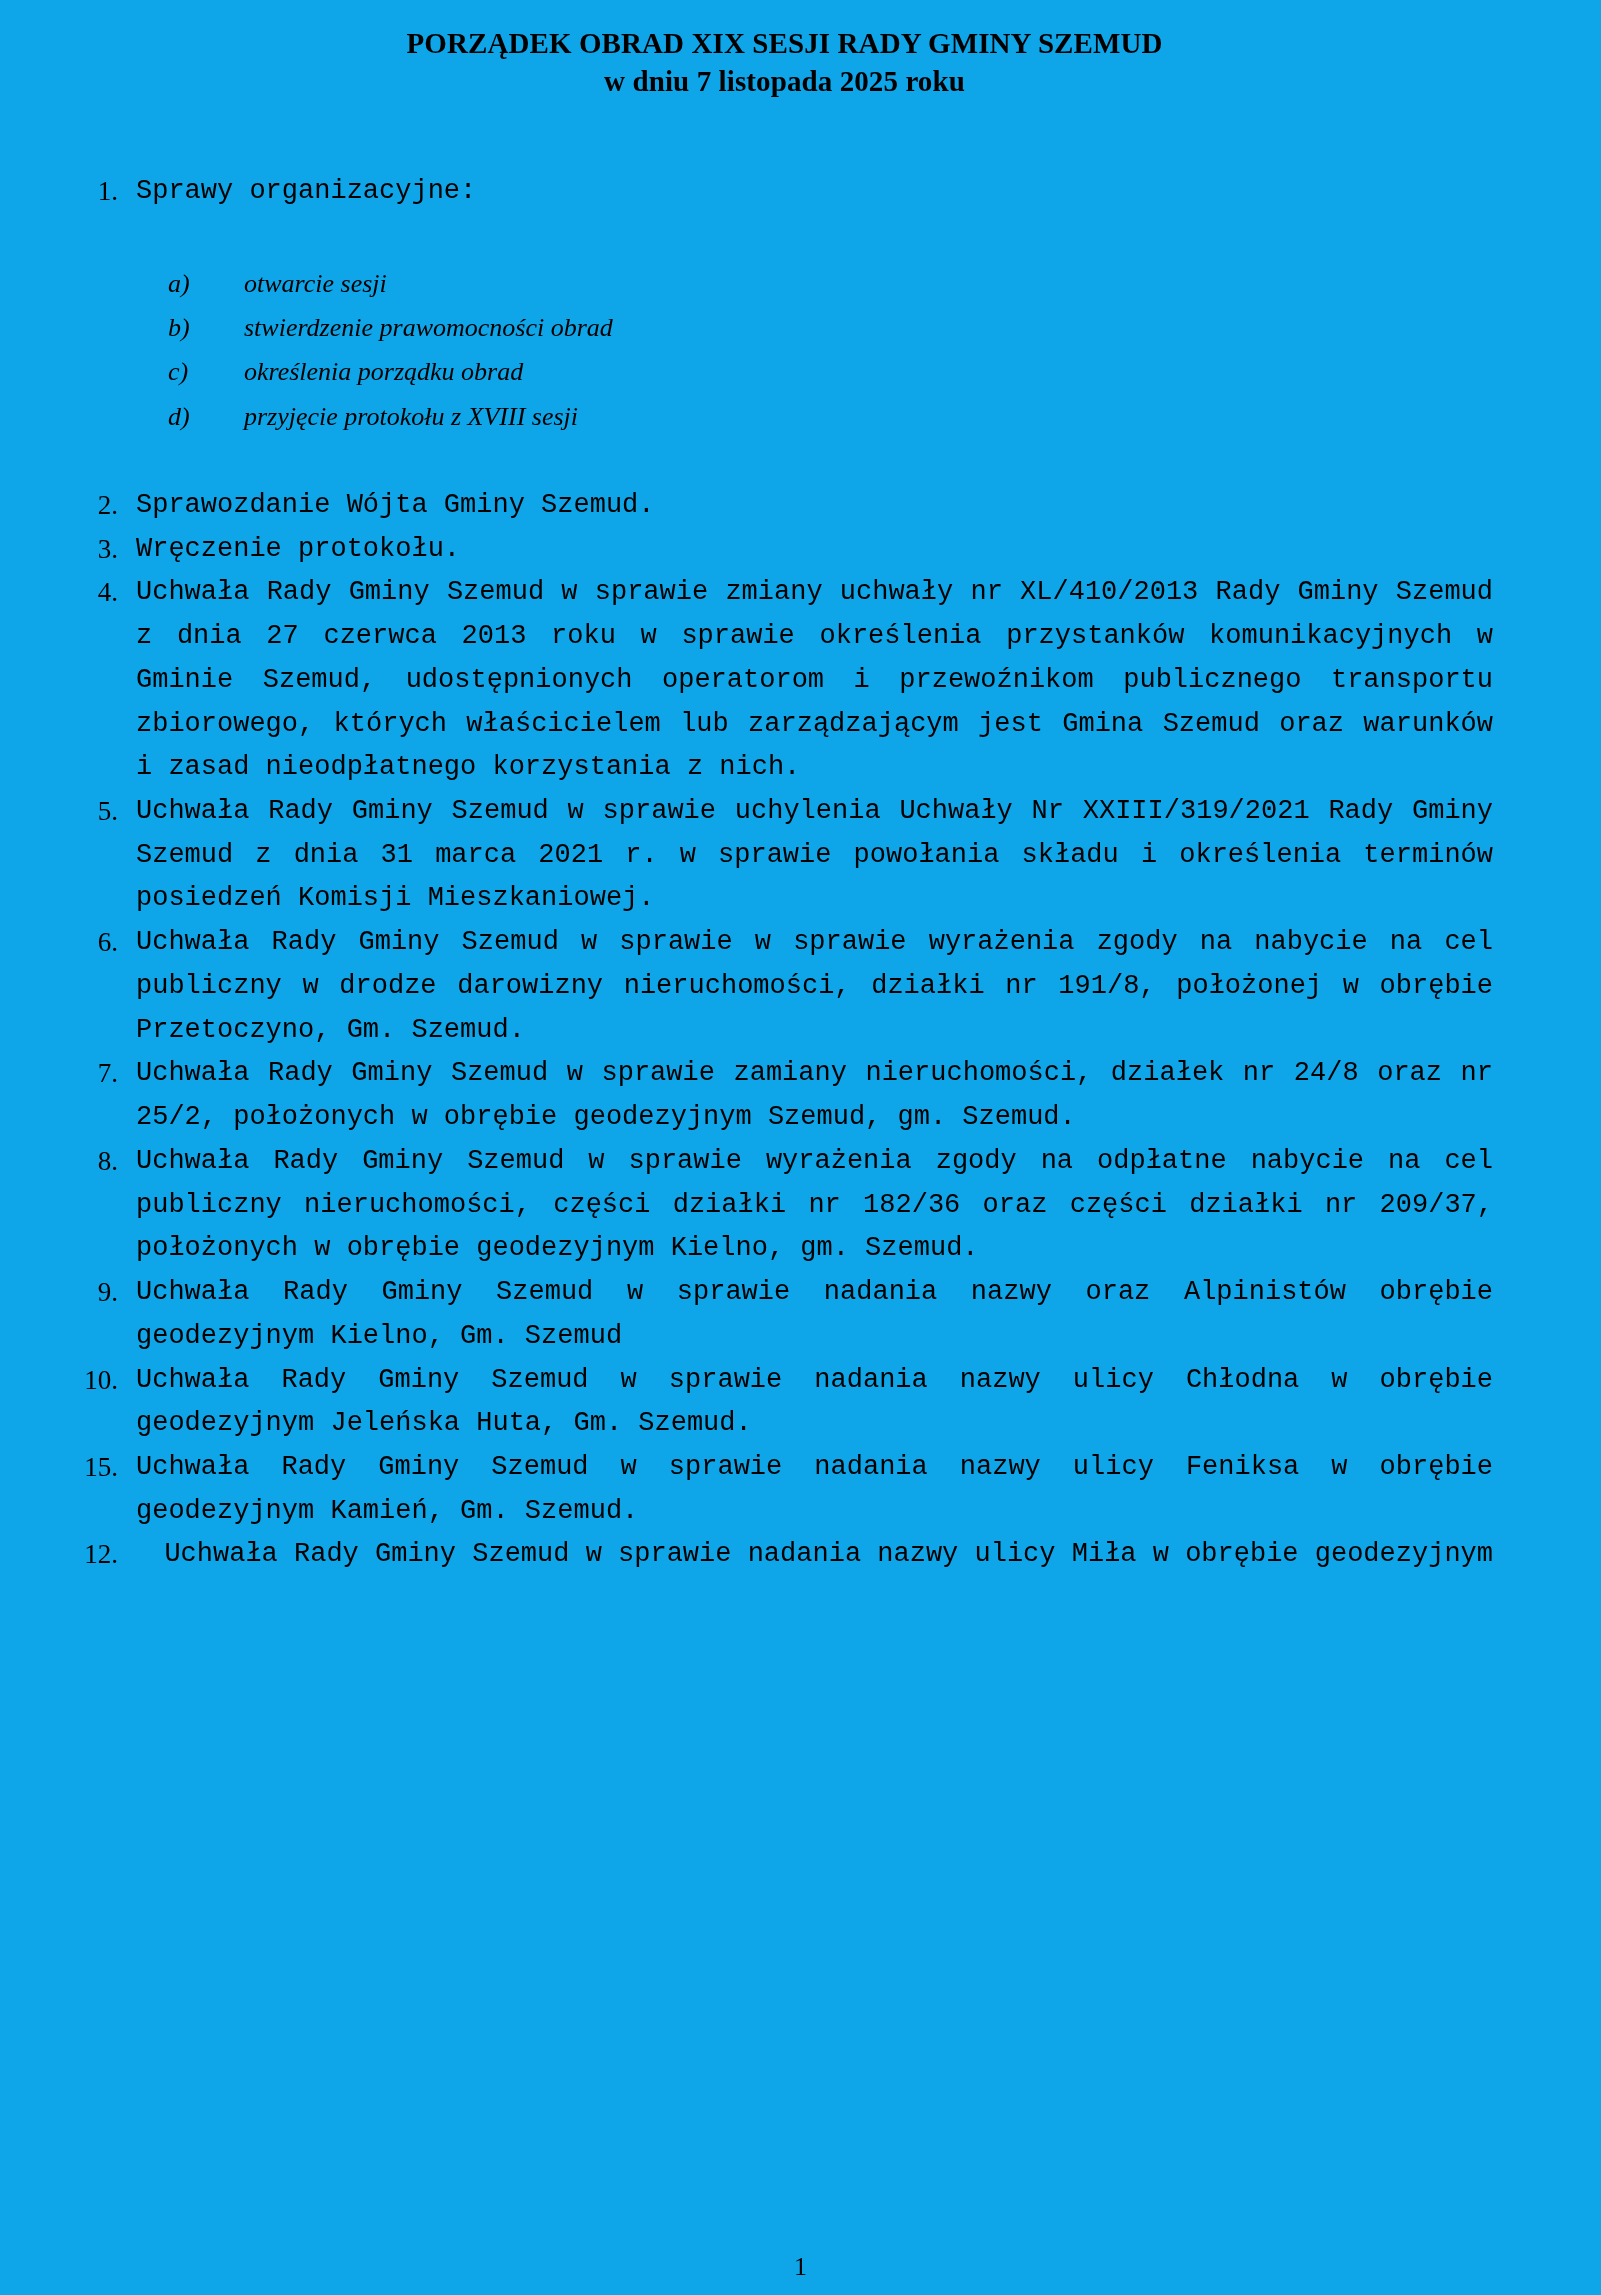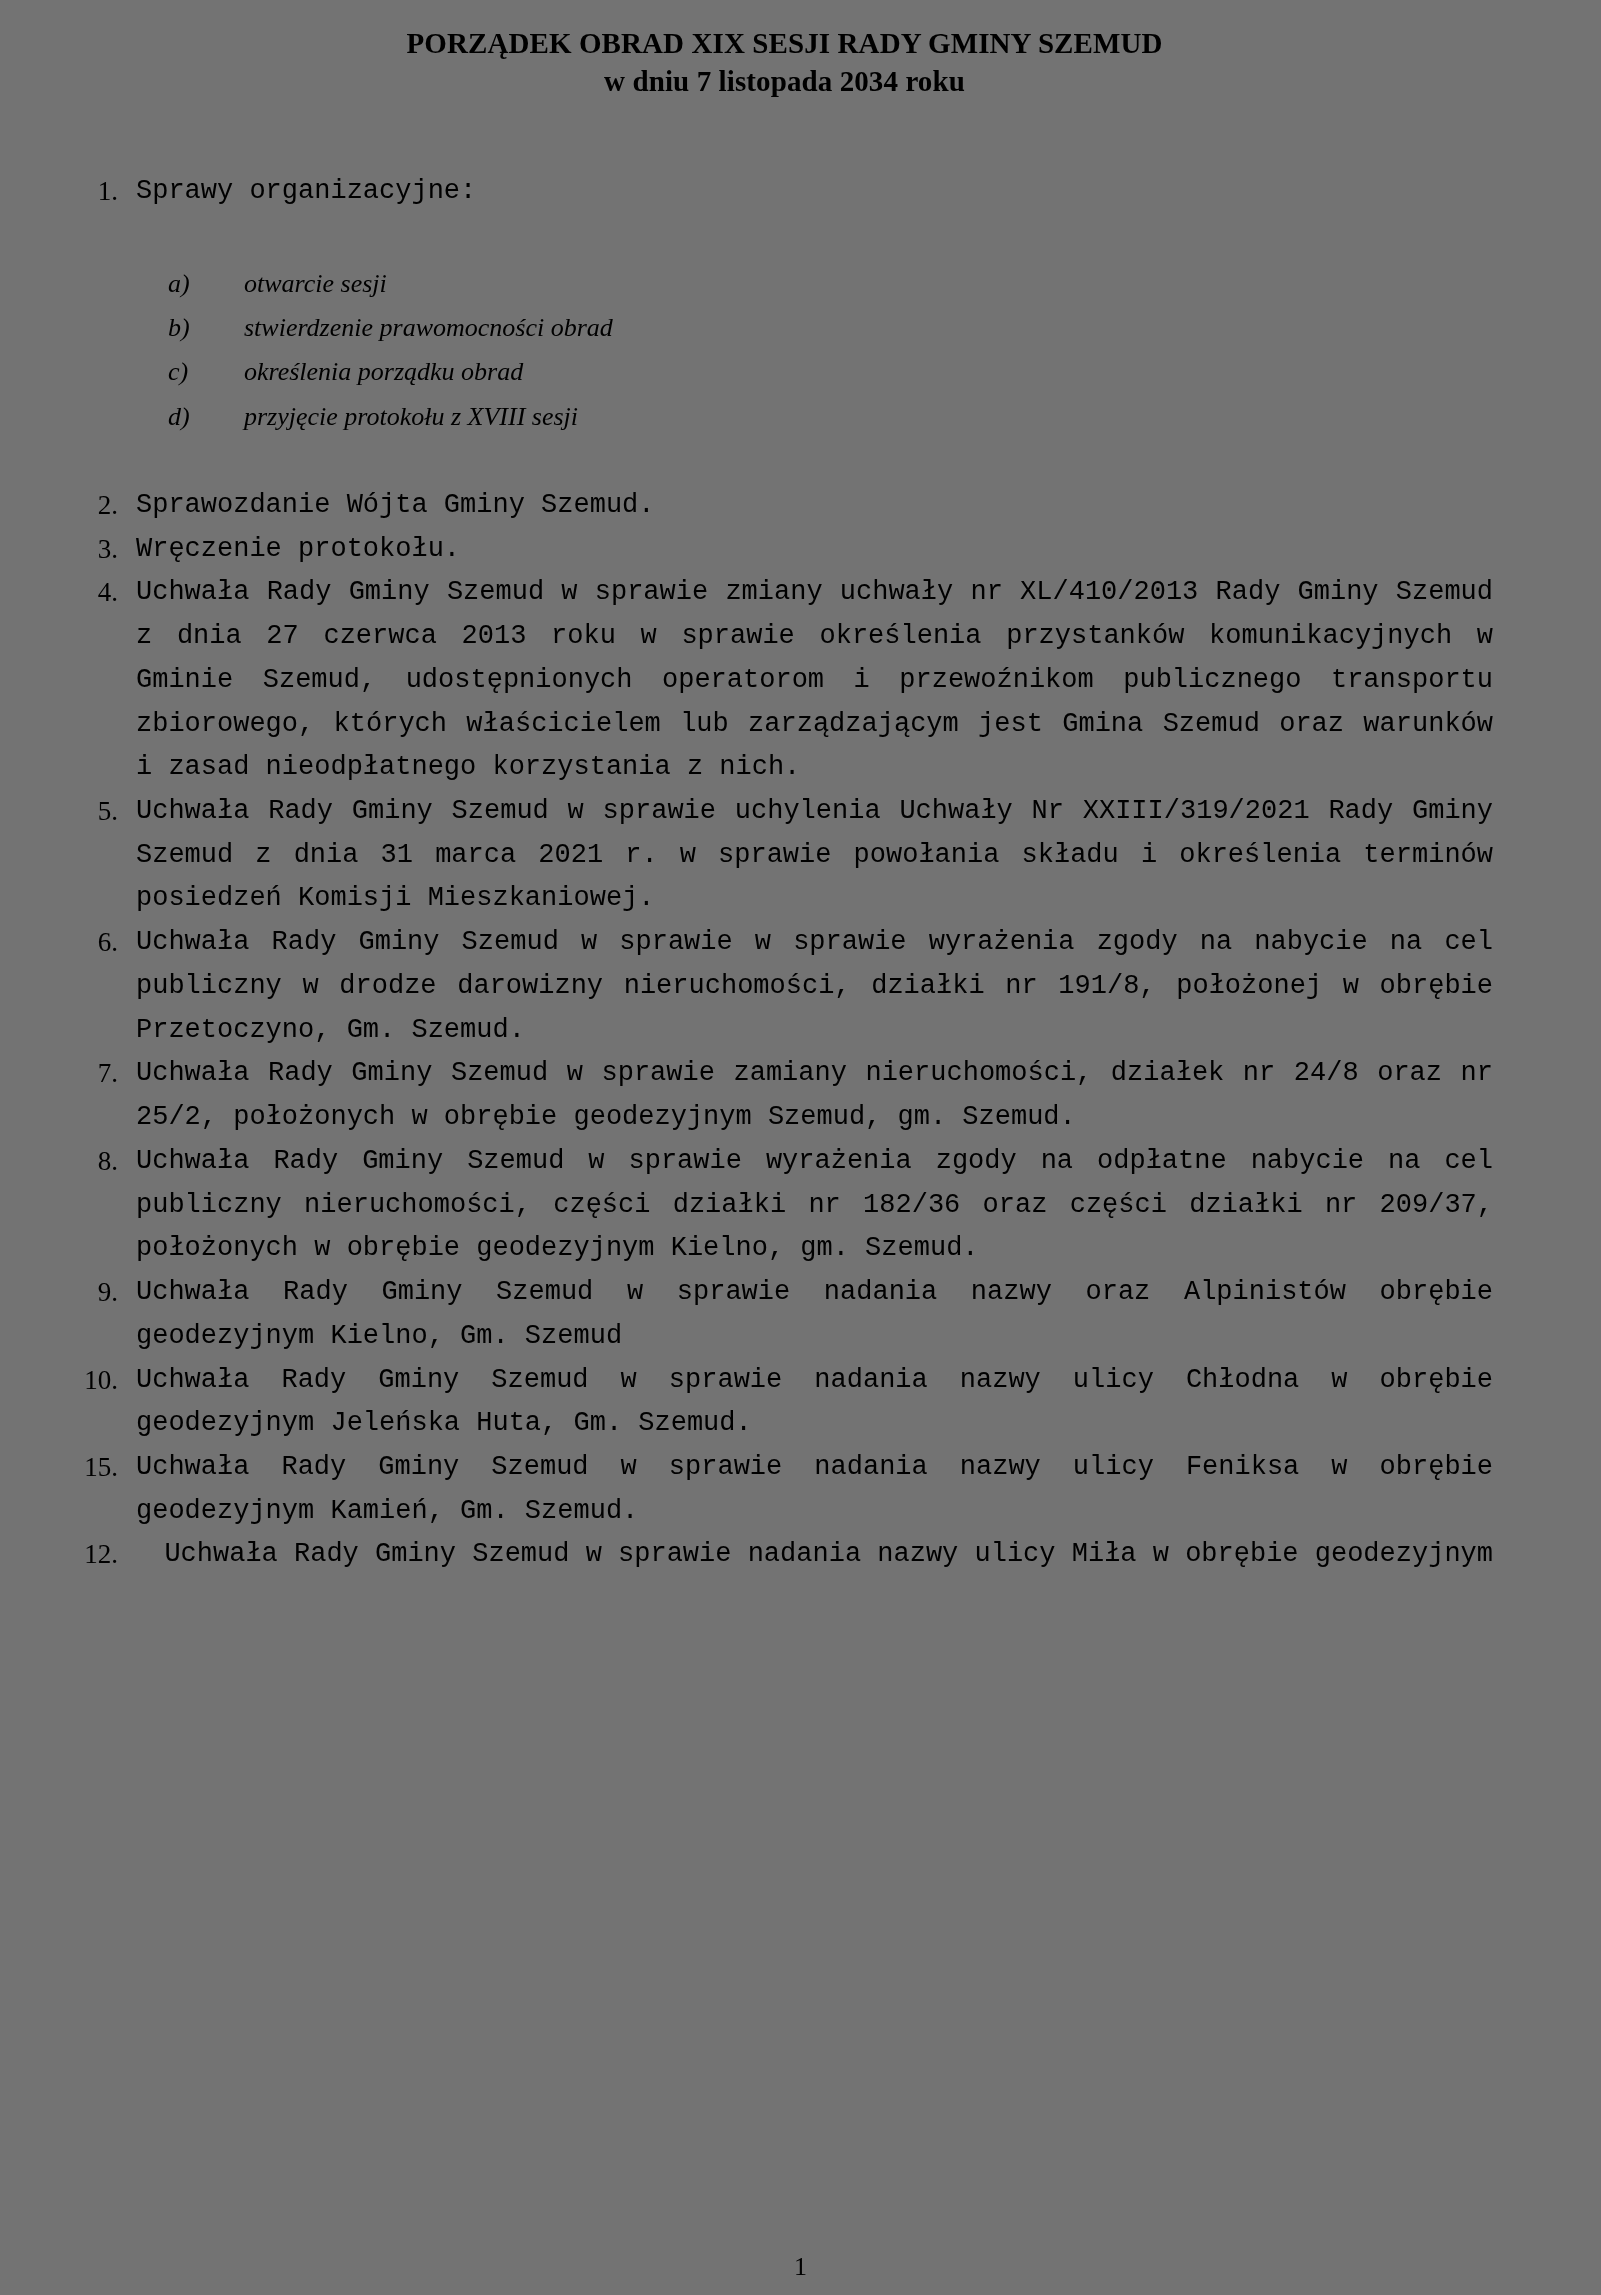--- a/index.html
+++ b/index.html
@@ -10,21 +10,21 @@
   body {
     font-family: "Liberation Serif", "DejaVu Serif", serif;
     color: #000000;
   }
   .page {
     position: relative;
     width: 1601px;
     min-height: 2295px;
     box-sizing: border-box;
     padding: 25px 108px 0 76px;
-    background: #737373;
+    background: #0ea5e9;
   }
   .doc-title {
     text-align: center;
     font-weight: bold;
     font-size: 29px;
     line-height: 1.30;
     letter-spacing: 0.1px;
   }
   .doc-title .line2 {
     display: block;
@@ -97,21 +97,21 @@
     text-align: right;
   }
 </style>
 </head>
 <body>
 
 <div class="page">
 
   <div class="doc-title">
     <span>PORZĄDEK OBRAD XIX SESJI RADY GMINY SZEMUD</span>
-    <span class="line2">w dniu 7 listopada 2034 roku</span>
+    <span class="line2">w dniu 7 listopada 2025 roku</span>
   </div>
 
   <div class="body-block">
     <ol class="main-list">
 
       <li class="item-1">
         <span class="num">1.</span>
         <span class="txt">Sprawy organizacyjne:</span>
         <ol class="sub-list">
           <li>

